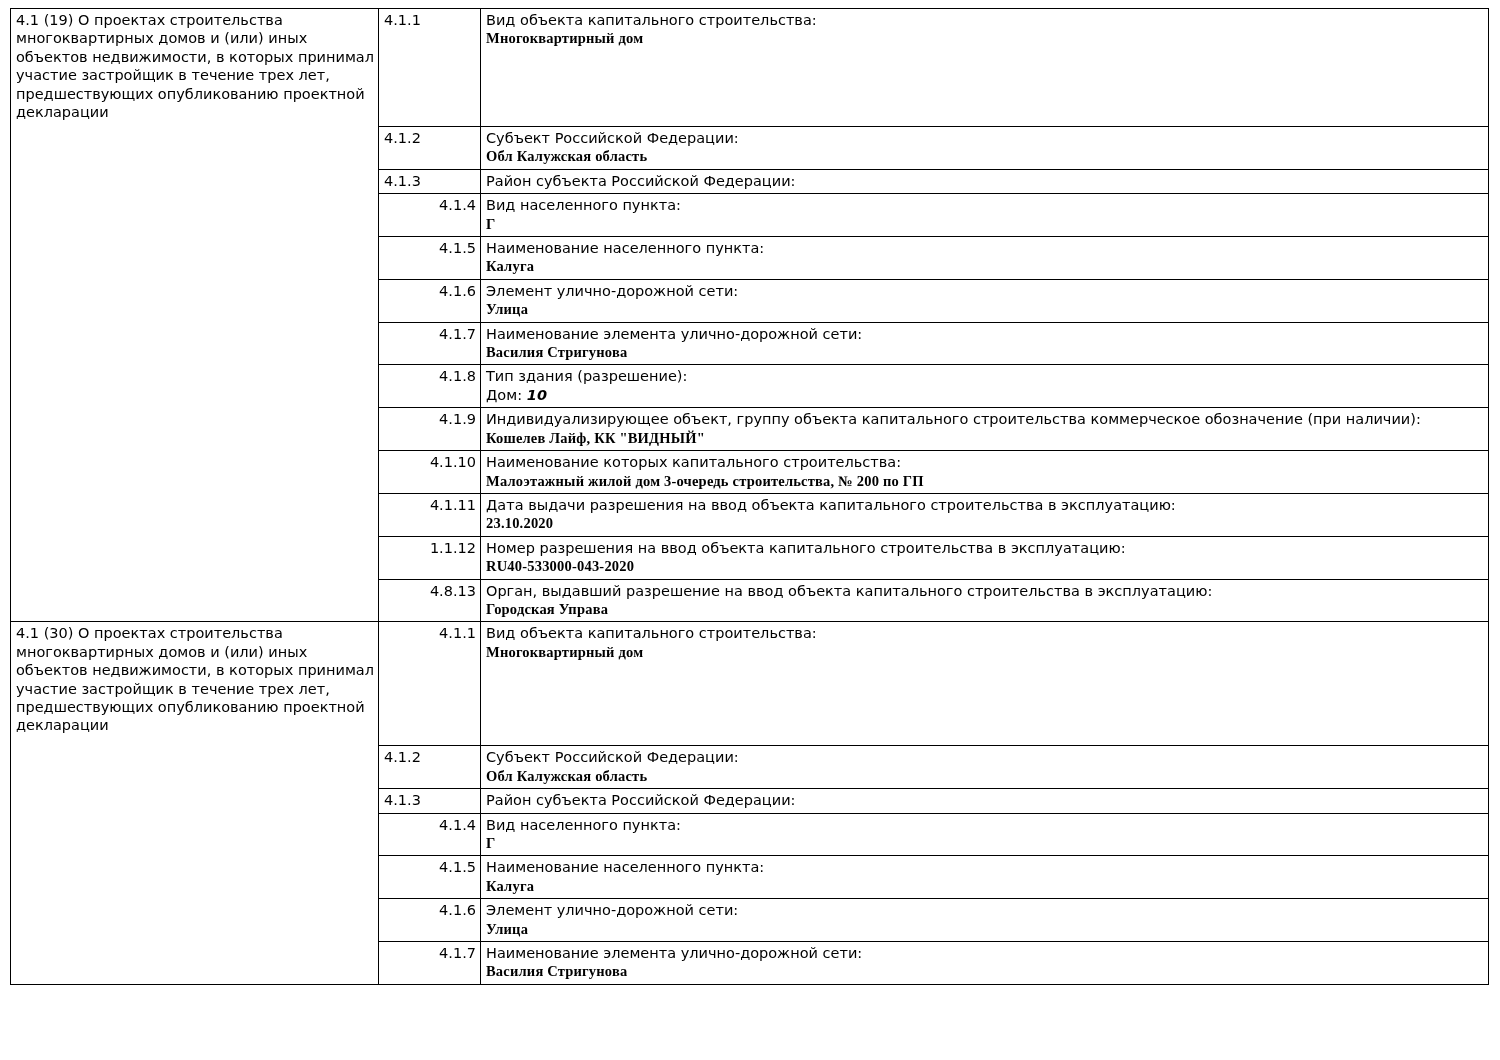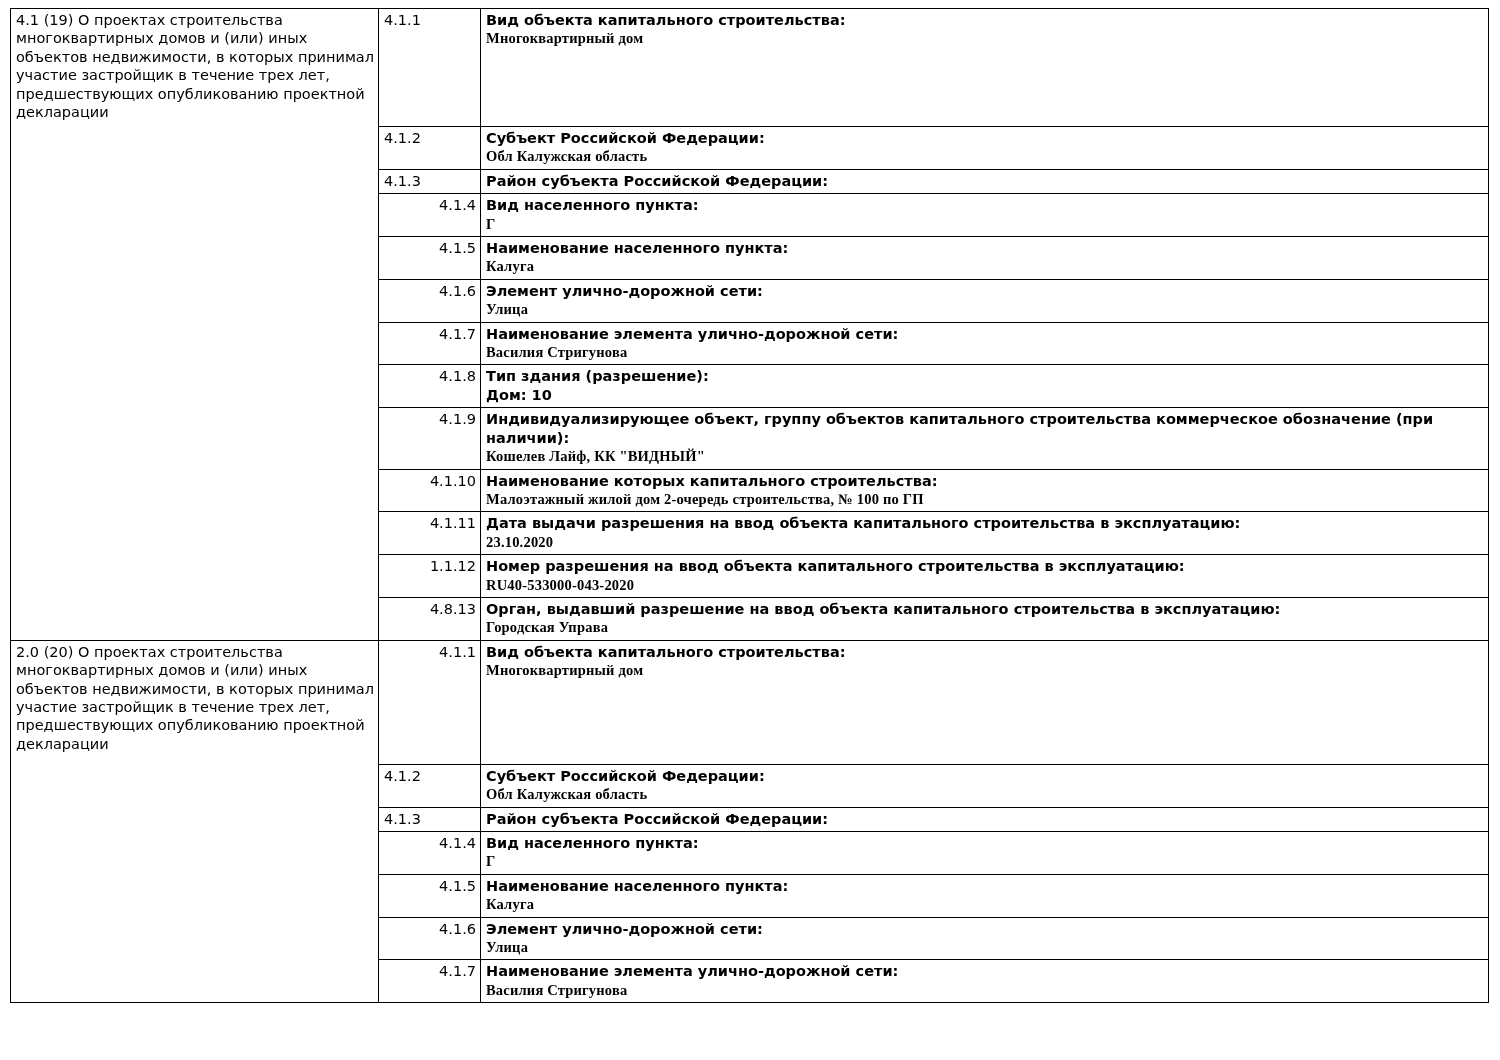--- a/index.html
+++ b/index.html
@@ -44,31 +44,32 @@
   td.num {
     vertical-align: middle;
     font-size: 14.5px;
     padding-left: 6px;
   }
   td.body {
     vertical-align: top;
     padding-top: 3px;
   }
   .lbl {
-    font-weight: bold;
+    font-weight: normal;
     white-space: normal;
   }
   .val {
     font-weight: bold;
     letter-spacing: 0.2px;
     font-family: Liberation Serif, serif;
   }
   .inline-val {
     font-weight: bold;
     letter-spacing: 0.2px;
+    font-style: italic;
   }
   .mid {
     vertical-align: middle;
     text-align: right;
   }
   td.tall-body {
     vertical-align: middle;
   }
 </style>
 </head>
@@ -145,30 +146,30 @@
         <td class="num mid">4.1.8</td>
         <td class="body">
           <div class="lbl">Тип здания (разрешение):</div>
           <div><span class="lbl">Дом: </span><span class="inline-val">10</span></div>
         </td>
       </tr>
 
       <tr>
         <td class="num mid">4.1.9</td>
         <td class="body">
-          <div class="lbl">Индивидуализирующее объект, группу объектов капитального строительства коммерческое обозначение (при наличии):</div>
+          <div class="lbl">Индивидуализирующее объект, группу объекта капитального строительства коммерческое обозначение (при наличии):</div>
           <div class="val">Кошелев Лайф, КК "ВИДНЫЙ"</div>
         </td>
       </tr>
 
       <tr>
         <td class="num mid">4.1.10</td>
         <td class="body">
           <div class="lbl">Наименование которых капитального строительства:</div>
-          <div class="val">Малоэтажный жилой дом 2-очередь строительства, № 100 по ГП</div>
+          <div class="val">Малоэтажный жилой дом 3-очередь строительства, № 200 по ГП</div>
         </td>
       </tr>
 
       <tr>
         <td class="num mid">4.1.11</td>
         <td class="body">
           <div class="lbl">Дата выдачи разрешения на ввод объекта капитального строительства в эксплуатацию:</div>
           <div class="val">23.10.2020</div>
         </td>
       </tr>
@@ -184,21 +185,21 @@
       <tr>
         <td class="num mid">4.8.13</td>
         <td class="body">
           <div class="lbl">Орган, выдавший разрешение на ввод объекта капитального строительства в эксплуатацию:</div>
           <div class="val">Городская Управа</div>
         </td>
       </tr>
 
       <tr>
         <td class="section" rowspan="7">
-          <span>2.0 (20) О проектах строительства многоквартирных домов и (или) иных объектов недвижимости, в которых принимал участие застройщик в течение трех лет, предшествующих опубликованию проектной декларации</span>
+          <span>4.1 (30) О проектах строительства многоквартирных домов и (или) иных объектов недвижимости, в которых принимал участие застройщик в течение трех лет, предшествующих опубликованию проектной декларации</span>
         </td>
         <td class="num mid">4.1.1</td>
         <td class="body tall-body" style="height:118px">
           <div class="lbl">Вид объекта капитального строительства:</div>
           <div class="val">Многоквартирный дом</div>
         </td>
       </tr>
 
       <tr>
         <td class="num">4.1.2</td>

